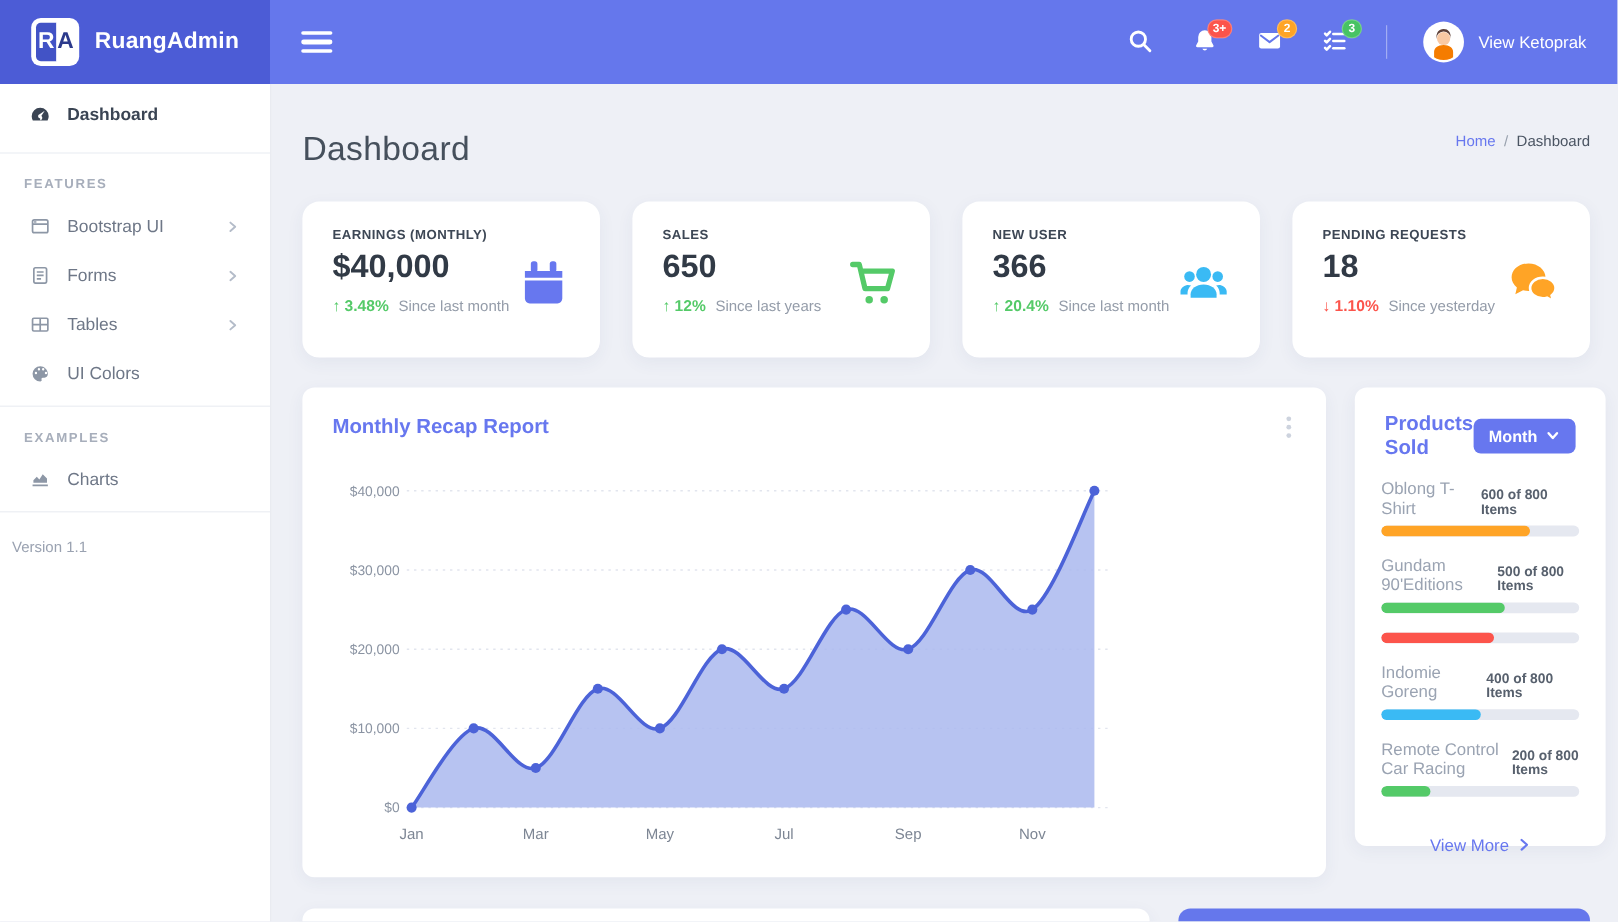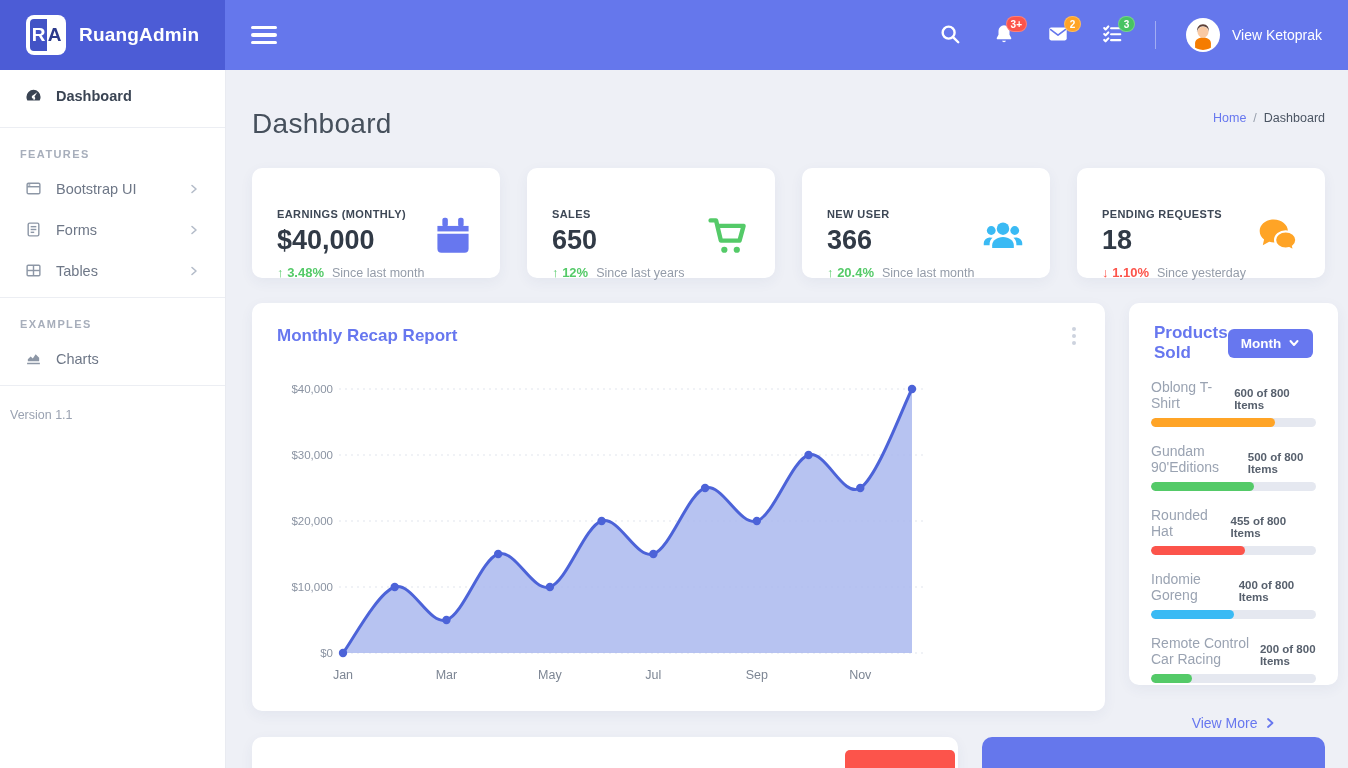--- a/index.html
+++ b/index.html
@@ -64,21 +64,21 @@
   .page-head{display:flex; justify-content:space-between; align-items:center; margin:14px 0 28px;}
   .page-title{font-size:28px; font-weight:400; color:#46505c; letter-spacing:.3px;}
   .breadcrumb{font-size:12.5px; display:flex; gap:7px; align-items:center; margin-top:-12px;}
   .breadcrumb .bc-home{color:var(--accent); cursor:pointer;}
   .breadcrumb .bc-sep{color:#98a0ad;}
   .breadcrumb .bc-cur{color:#4a5462;}
 
   
   .stats{display:grid; grid-template-columns:repeat(4,1fr); gap:27px;}
   .card{background:#fff; border-radius:10px; box-shadow:0 4px 14px rgba(45,65,125,.06);}
-  .stat-card{position:relative; padding:40px 25px 20px; height:110px;}
+  .stat-card{position:relative; padding:22px 25px 20px; height:130px;border-radius:14px;}
   .stat-label{font-size:11px; font-weight:bold; color:#3d4755; letter-spacing:.4px;}
   .stat-value{font-size:27px; font-weight:bold; color:#313a46; margin-top:5px;}
   .stat-foot{display:flex; align-items:center; gap:8px; margin-top:9px; font-size:12.5px;}
   .stat-delta{font-weight:bold; font-size:13px;}
   .stat-period{color:#949ca9;}
   .stat-icon{position:absolute; right:25px; top:46px; width:44px; height:44px;}
   .stat-icon svg{width:44px; height:44px; display:block;}
 
   
   .row2{display:flex; gap:24px; margin-top:25px; align-items:flex-start;}
@@ -230,20 +230,28 @@
             <line x1="3" y1="12" x2="21" y2="12"></line>
             <line x1="12" y1="4.5" x2="12" y2="19.5"></line>
         </svg>
       </span>
       <span>Tables</span>
       <span class="chev">
         <svg viewBox="0 0 24 24" fill="none" stroke="currentColor" stroke-width="3.2" stroke-linecap="round" stroke-linejoin="round">
             <polyline points="8,5 16,12 8,19"></polyline>
           </svg>
       </span>
+    </div>
+    <div class="side-item">
+      <span class="icn">
+        <svg viewBox="0 0 24 24" fill="currentColor">
+          <path d="M12 3a9 9 0 0 0 0 18c1.5 0 2.2-1 1.6-2.2-.5-1.1.1-2.3 1.4-2.3H17a4.8 4.8 0 0 0 4-4.7C20.8 7 16.8 3 12 3zm-5 9.5a1.4 1.4 0 1 1 0-2.8 1.4 1.4 0 0 1 0 2.8zm3.5-4.5a1.4 1.4 0 1 1 0-2.8 1.4 1.4 0 0 1 0 2.8zm5 0a1.4 1.4 0 1 1 0-2.8 1.4 1.4 0 0 1 0 2.8zm3.3 4.5a1.4 1.4 0 1 1 0-2.8 1.4 1.4 0 0 1 0 2.8z"></path>
+        </svg>
+      </span>
+      <span>UI Colors</span>
     </div>
     <div class="side-divider"></div>
 
     <div class="side-heading">EXAMPLES</div>
     <div class="side-item">
       <span class="icn">
         <svg viewBox="0 0 24 24" fill="currentColor">
           <path d="M3 20h18v-2H3zM4 16h16v-5l-5-5-4 6-3-3-4 4z"></path>
         </svg>
       </span>
@@ -395,24 +403,20 @@
           <div class="product-row">
             <div class="p-top">
               <span class="p-name">Gundam 90'Editions</span>
               <span class="p-status">500 of 800 Items</span>
             </div>
             <div class="p-track">
                 <div class="p-fill" style="width: 62.5%; background: rgb(84, 202, 104);"></div>
               </div>
           </div>
           <div class="product-row">
-            <div class="p-top">
-              <span class="p-name">Rounded Hat</span>
-              <span class="p-status">455 of 800 Items</span>
-            </div>
             <div class="p-track">
                 <div class="p-fill" style="width: 57%; background: rgb(252, 84, 75);"></div>
               </div>
           </div>
           <div class="product-row">
             <div class="p-top">
               <span class="p-name">Indomie Goreng</span>
               <span class="p-status">400 of 800 Items</span>
             </div>
             <div class="p-track">

